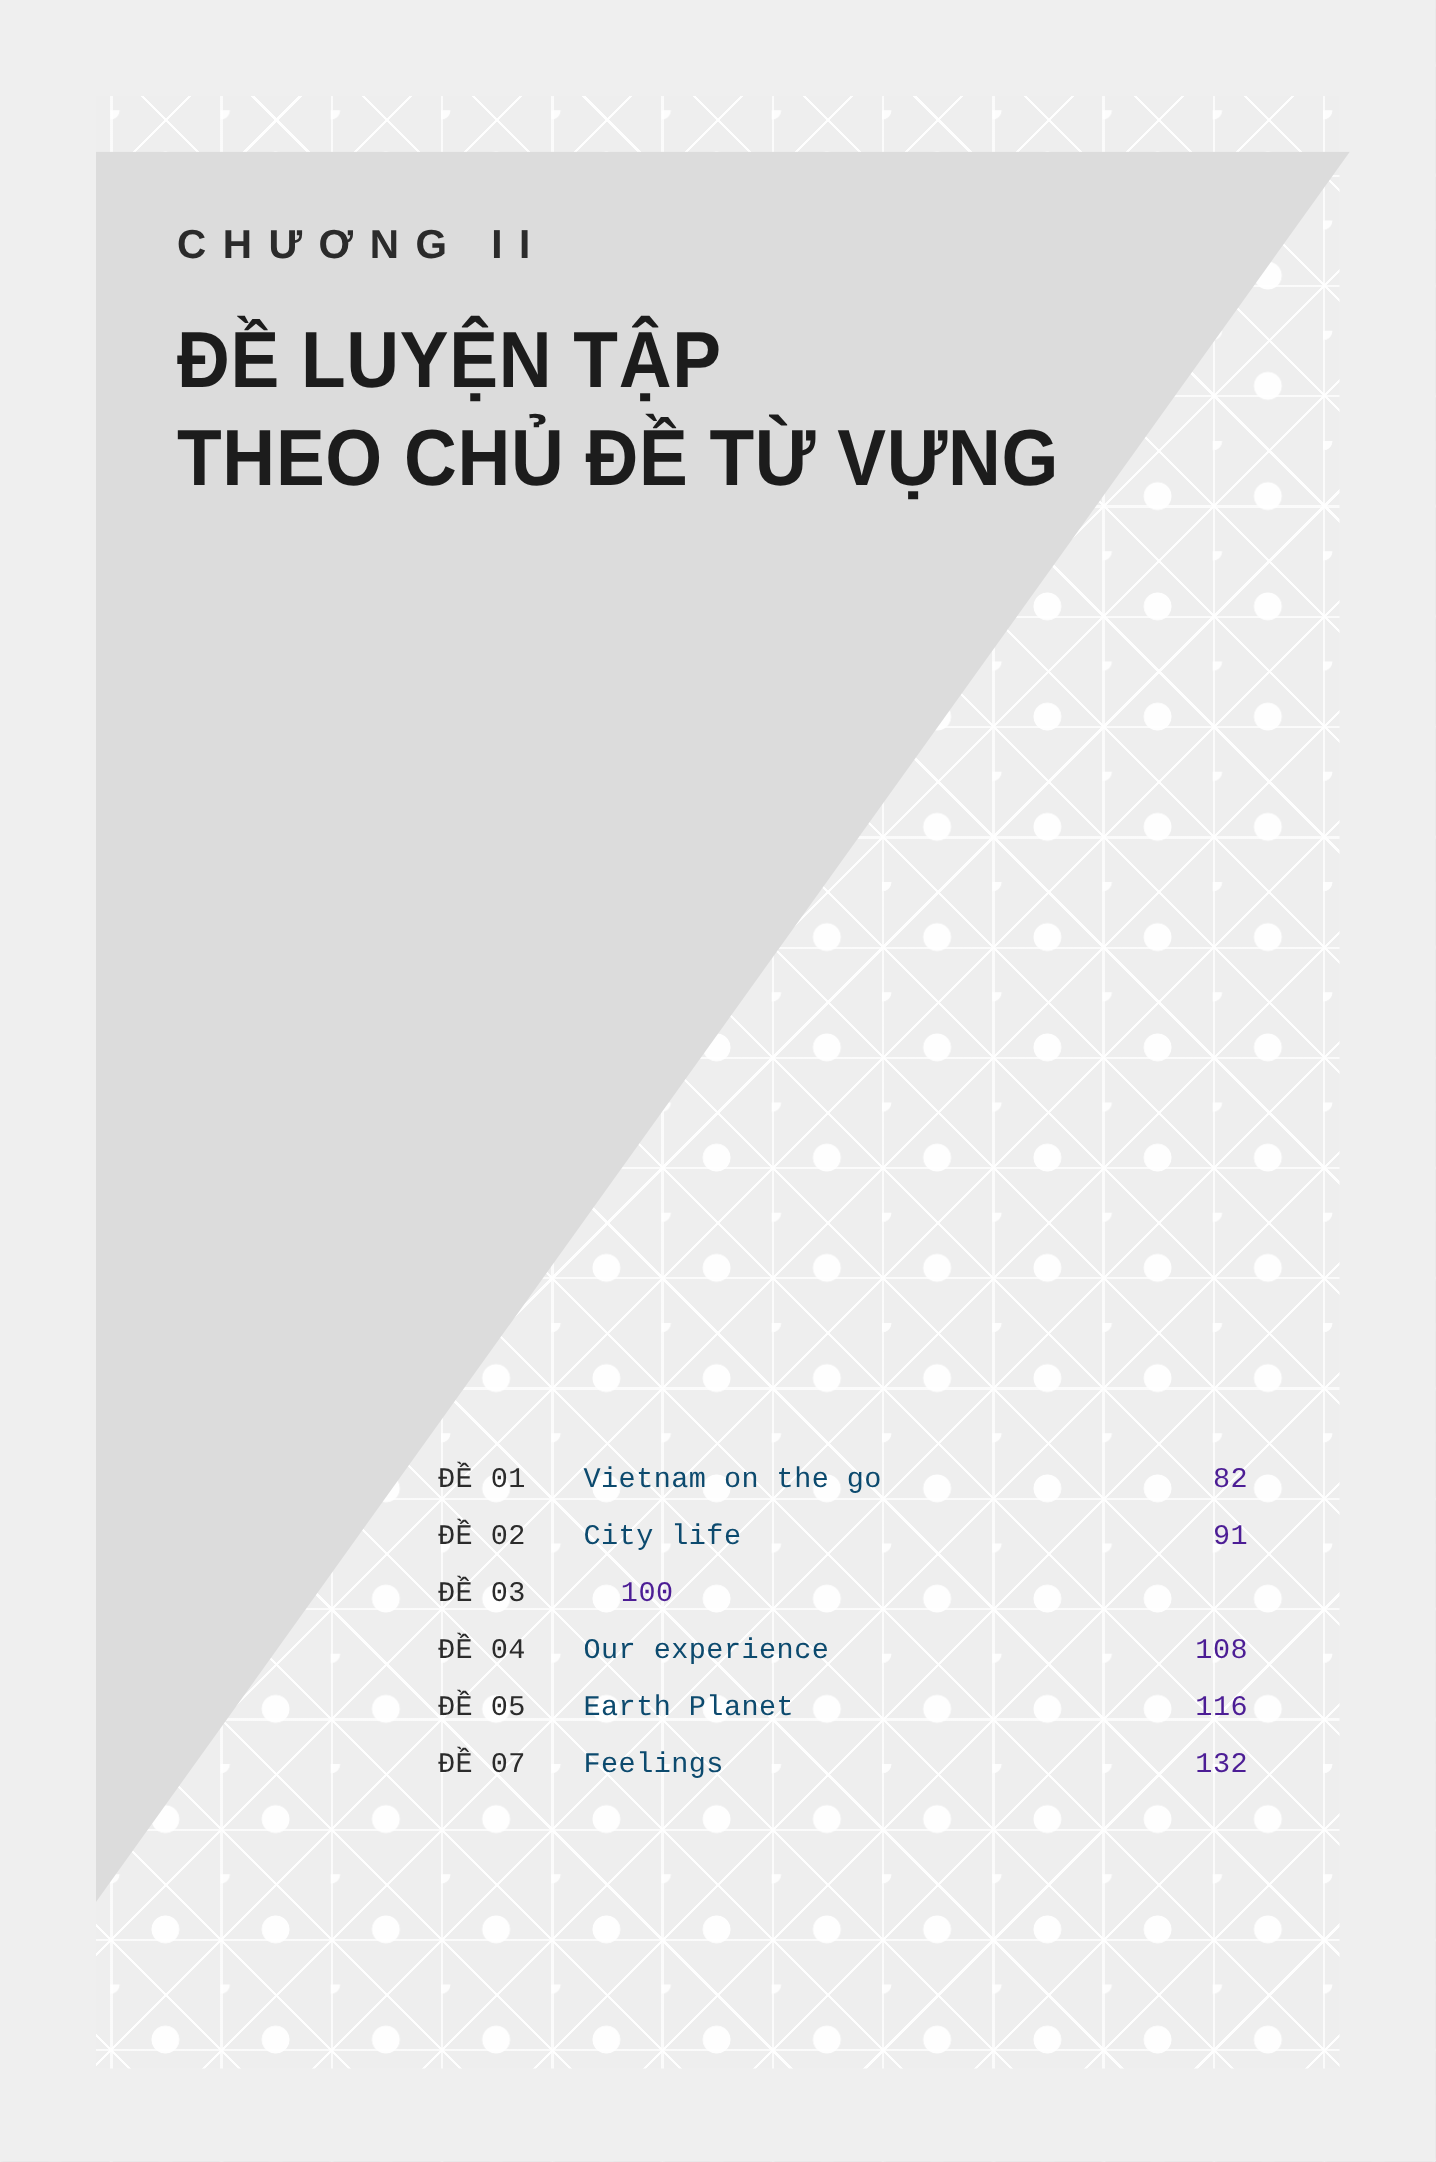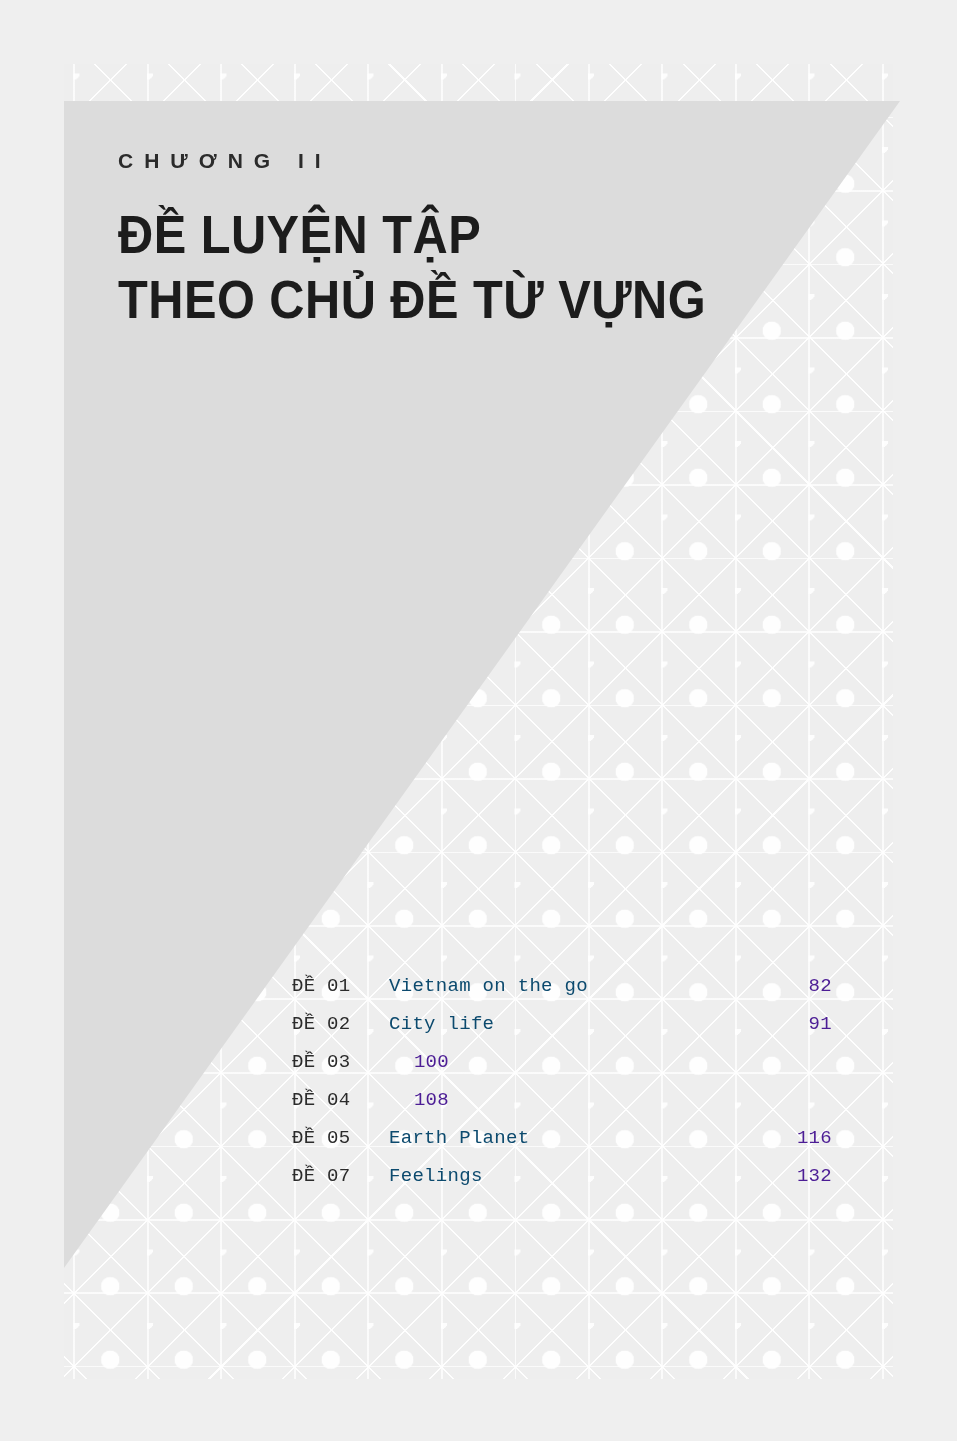--- a/index.html
+++ b/index.html
@@ -66,21 +66,21 @@
 
   
   .chapter-block {
     position: absolute;
     left: 118px;
     top: 150px;
     width: 640px;
   }
   .chapter-kicker {
     font-family: "Liberation Sans", sans-serif;
-    font-size: 21px;
+    font-size: 27px;
     font-weight: 700;
     letter-spacing: 11px;
     color: #2b2b2b;
     margin: 0 0 32px 0;
     line-height: 1;
   }
   .chapter-title {
     font-family: "Liberation Sans", sans-serif;
     font-size: 53px;
     font-weight: 700;
@@ -167,20 +167,21 @@
       <span class="toc-page">91</span>
     </div>
 
     <div class="toc-row">
       <span class="toc-code">ĐỀ 03</span>
       <span class="toc-page">100</span>
     </div>
 
     <div class="toc-row">
       <span class="toc-code">ĐỀ 04</span>
+      <span class="toc-title">Our experience</span>
       <span class="toc-page">108</span>
     </div>
 
     <div class="toc-row">
       <span class="toc-code">ĐỀ 05</span>
       <span class="toc-title">Earth Planet</span>
       <span class="toc-page">116</span>
     </div>
 
 

